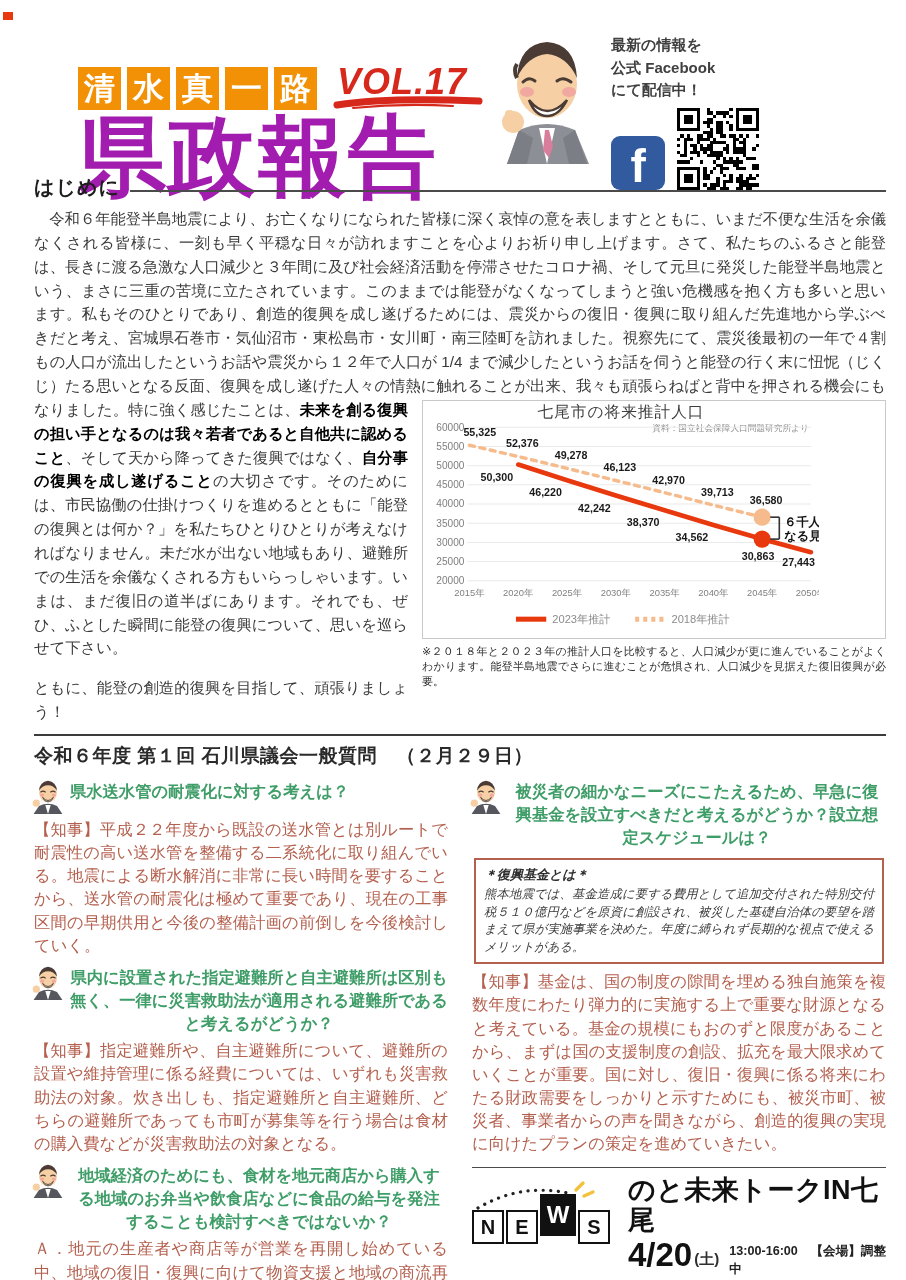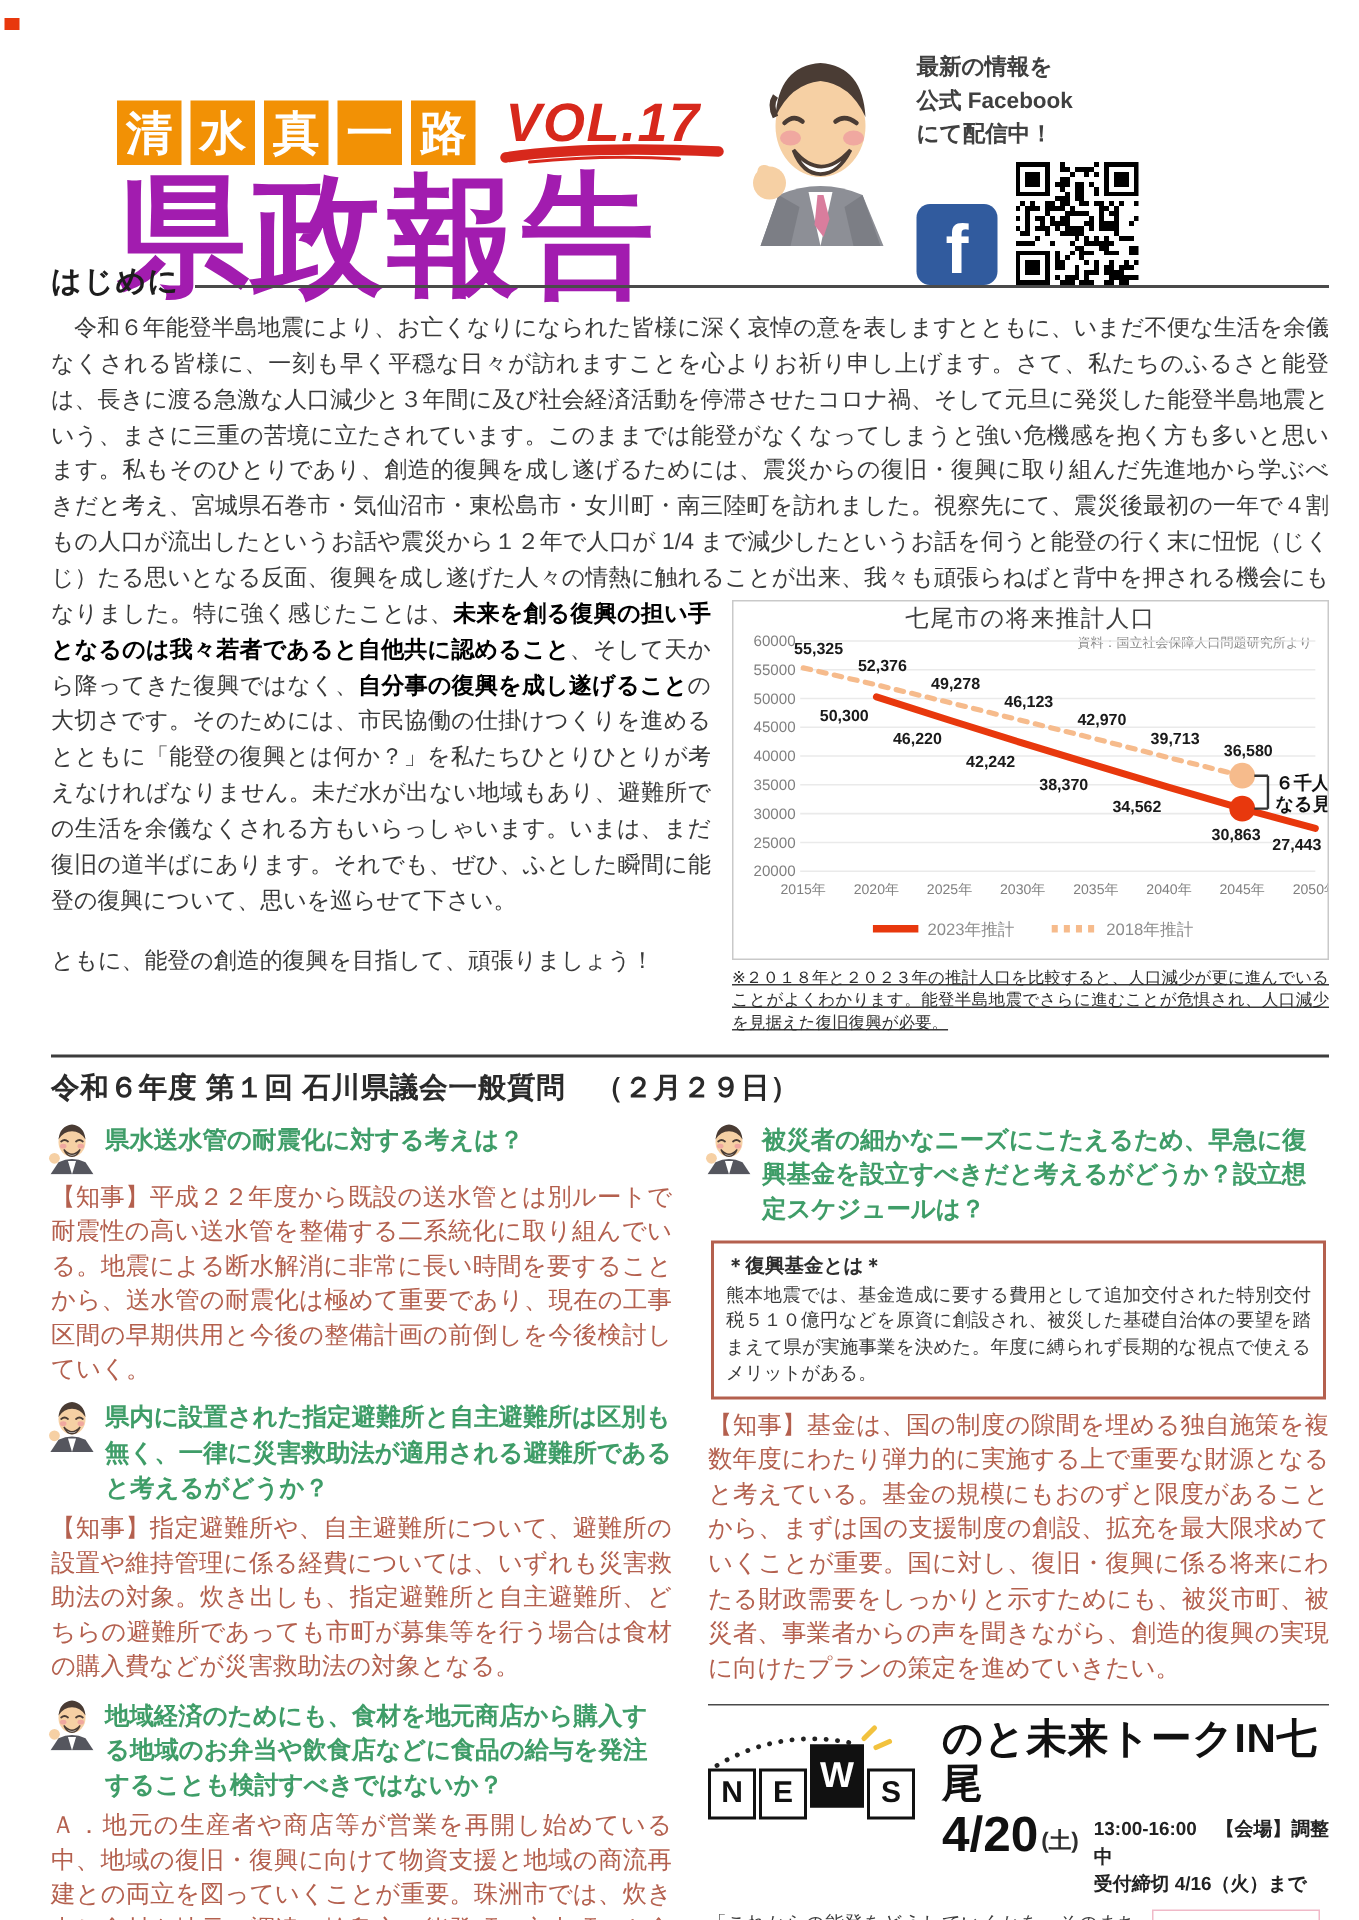--- a/index.html
+++ b/index.html
@@ -31,35 +31,35 @@
     line-height:0.98;overflow:hidden;margin-right:12px;}
   .qr{width:82px;height:82px;}
 
   
   .section-hajimeni{flex:none;}
   .h1-row{display:flex;align-items:center;margin-top:2px;}
   .h1-title{font-size:20px;font-weight:bold;color:#1d1d1d;letter-spacing:1px;flex:none;}
   .h1-rule{flex:1;height:2px;background:#4a4a4a;margin-left:10px;margin-top:6px;}
   .intro-body{margin-top:6px;font-size:15.3px;line-height:1.56;color:#3a3a3a;text-align:justify;}
   .intro-body b{color:#000;}
-  .chart-float{float:right;width:398px;margin:2px 0 2px 14px;text-decoration:underline;}
+  .chart-float{float:right;width:464px;margin:2px 0 2px 14px;}
   .chart-box{border:1px solid #c9c9c9;background:#fff;}
   .chart-note{font-size:11px;line-height:1.38;color:#2e2e2e;margin-top:5px;}
   .closing-p{margin-top:16px;}
 
   
   .assembly{flex:none;clear:both;margin-top:10px;}
   .sec-rule{height:2px;background:#3c3c3c;}
   .assembly-h{font-size:19px;font-weight:bold;color:#2a2a2a;margin:7px 0 2px 0;letter-spacing:0.5px;}
   .qa-grid{display:grid;grid-template-columns:1fr 1fr;column-gap:24px;margin-top:2px;}
-  .q-item{display:flex;margin-top:9px;}
+  .q-item{display:flex;margin-top:9px;text-align:center;}
   .q-avatar{width:36px;height:36px;flex:none;margin:-2px 4px 0 -4px;}
   .q-text{font-size:16.3px;line-height:1.42;font-weight:bold;color:#3f9d68;}
   .a-text{font-size:16.3px;line-height:1.42;color:#b4604e;margin-top:4px;text-align:justify;}
-  .fund-box{border:2px solid #b4604e;padding:6px 8px;margin:9px 2px 6px 2px;}
+  .fund-box{border:2px solid #b4604e;padding:6px 8px;margin:9px 2px 6px 2px;font-style:italic;}
   .fund-title{font-size:13px;font-weight:bold;color:#2e2e2e;}
   .fund-body{font-size:12.3px;line-height:1.42;color:#3a3a3a;margin-top:2px;text-align:justify;}
 
   
   .news{border-top:1px solid #4a4a4a;margin-top:12px;padding-top:8px;}
   .news-head{display:flex;align-items:flex-start;}
   .news-logo{position:relative;width:148px;height:64px;flex:none;margin-top:4px;}
   .news-letters{position:absolute;left:0;bottom:0;display:flex;align-items:flex-end;}
   .nl{width:28px;height:30px;border:2px solid #111;background:#fff;color:#111;font-weight:bold;
      font-size:20px;display:flex;align-items:center;justify-content:center;margin-right:2px;}

